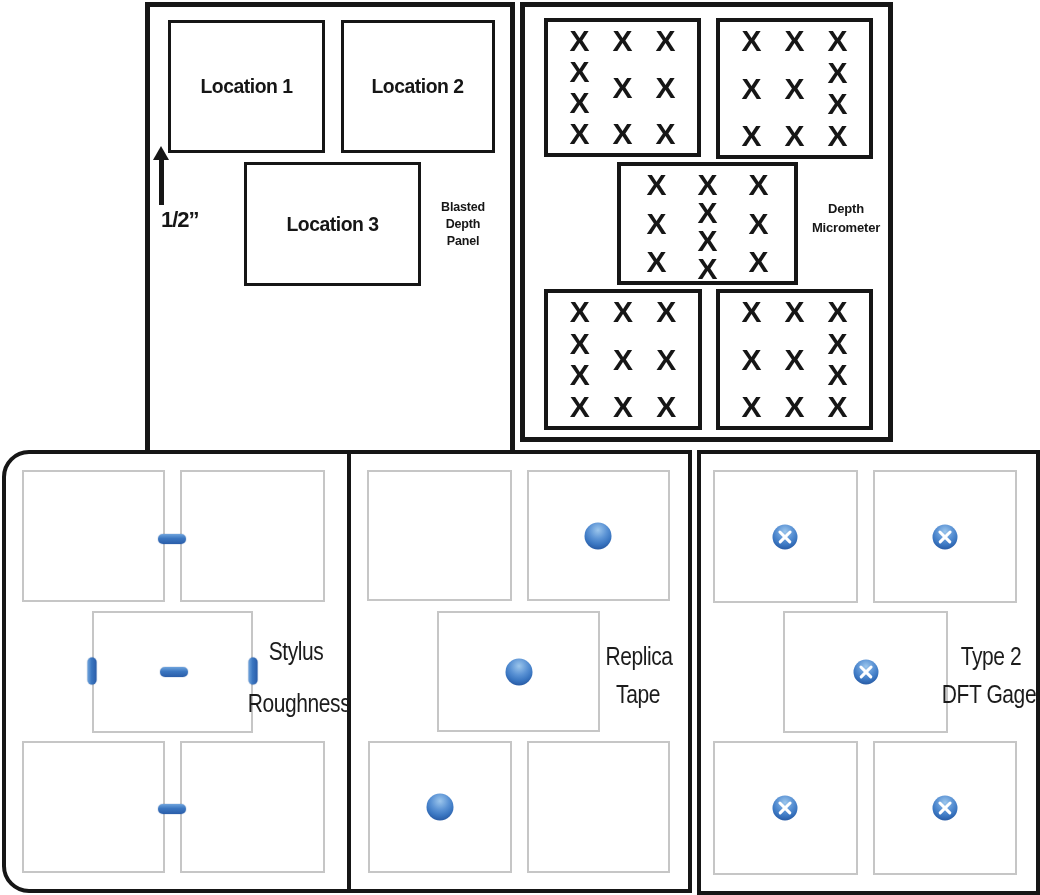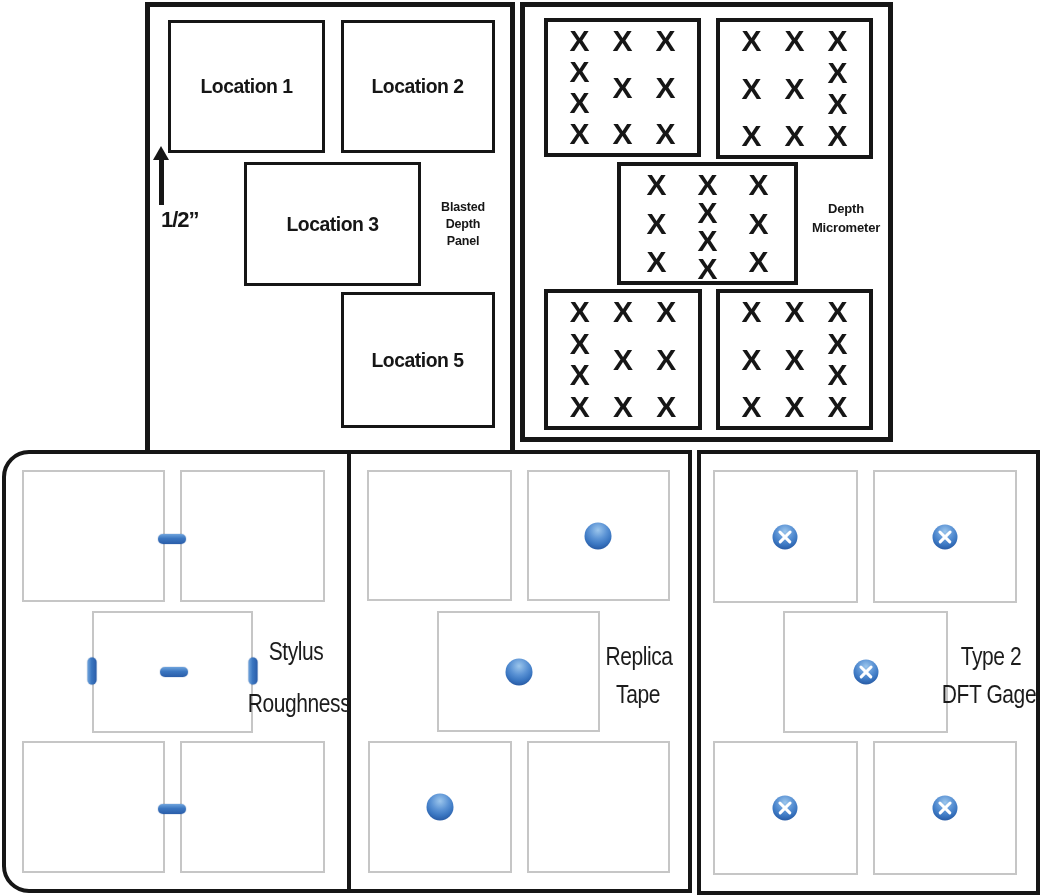--- a/index.html
+++ b/index.html
@@ -129,23 +129,20 @@
   <div class="panel" id="panel-blasted">
     <div class="locbox b1">
       <span class="loclabel">Location 1</span>
     </div>
     <div class="locbox b2">
       <span class="loclabel">Location 2</span>
     </div>
     <div class="locbox b3">
       <span class="loclabel">Location 3</span>
     </div>
-    <div class="locbox b5">
-      <span class="loclabel">Location 5</span>
-    </div>
     <div class="arrow-up"></div>
     <div class="scale-label">1/2”</div>
     <div class="side-note">Blasted
 Depth
 Panel</div>
   </div>
 
   <div class="panel" id="panel-depth">
     <div class="locbox b1">
       <div class="xbox">

